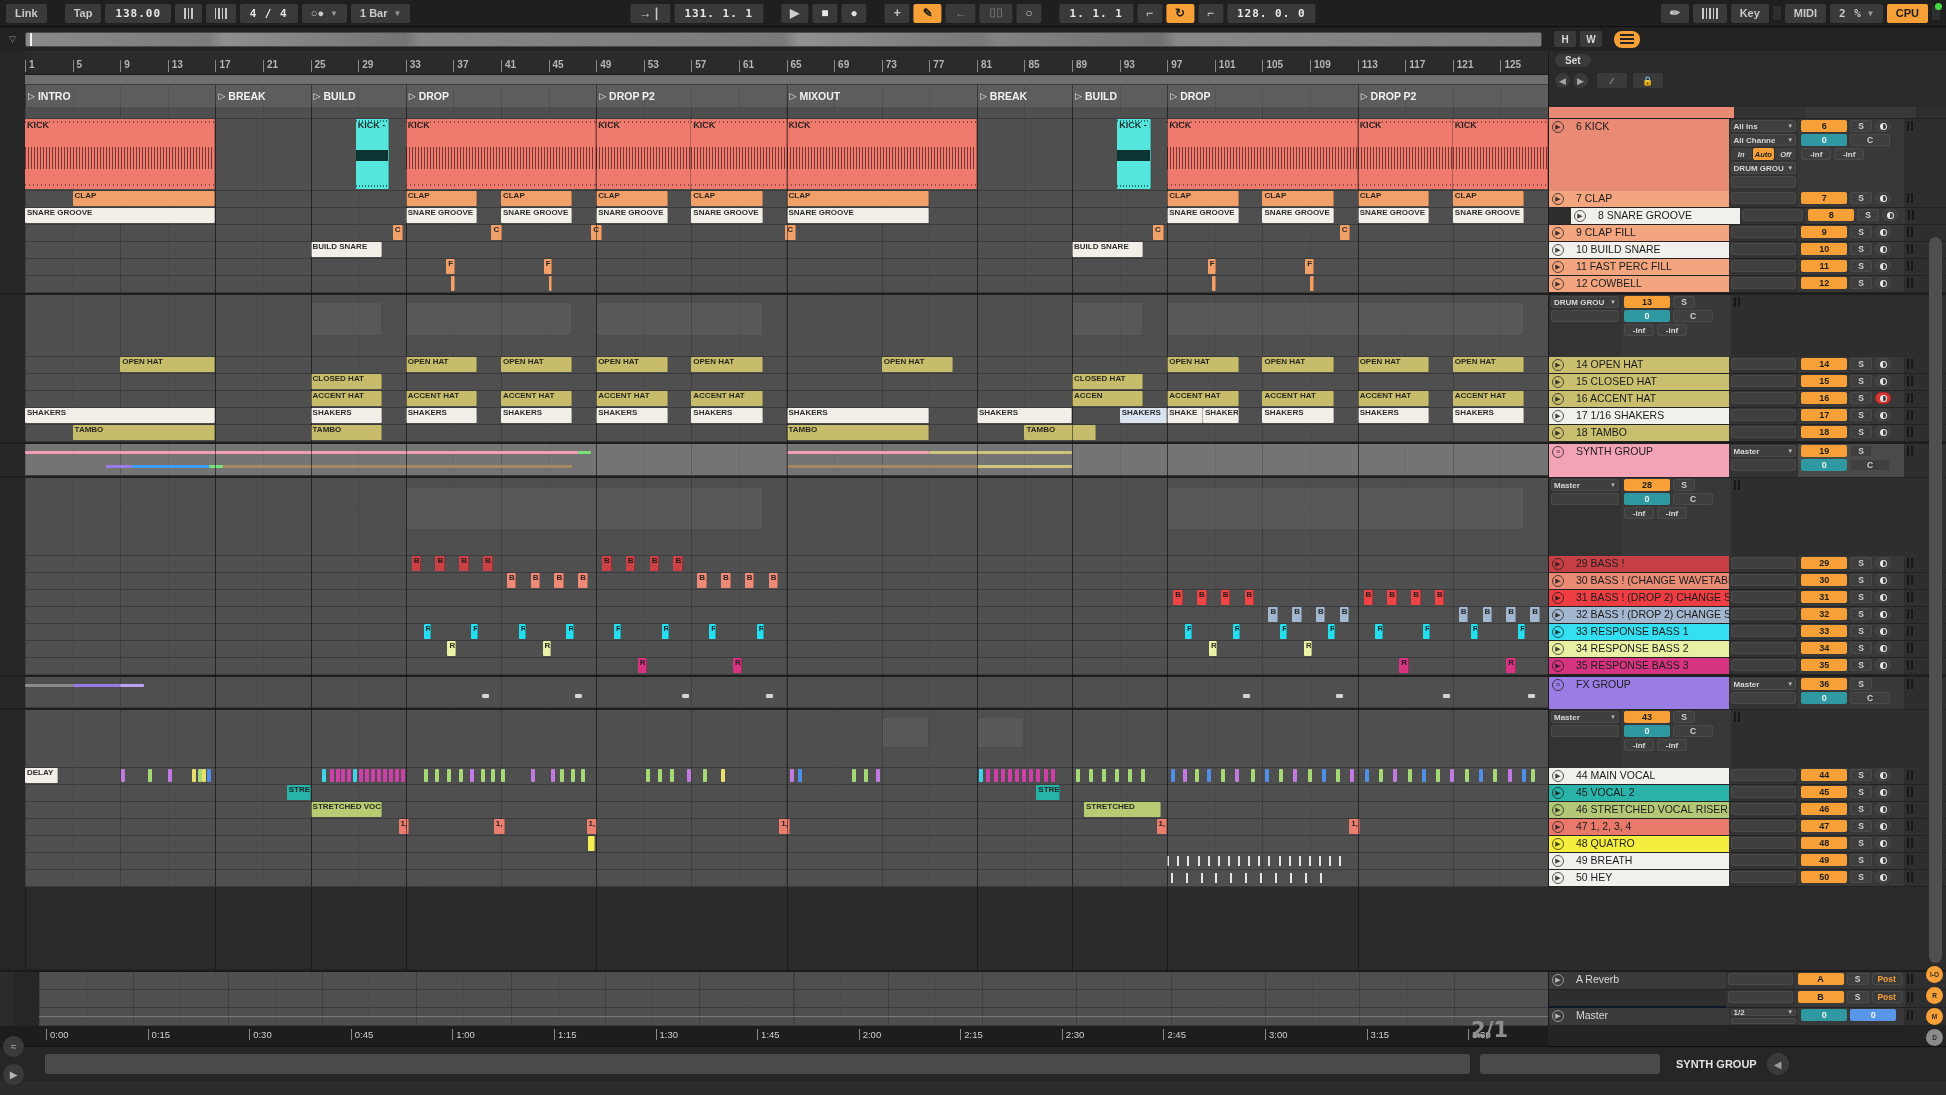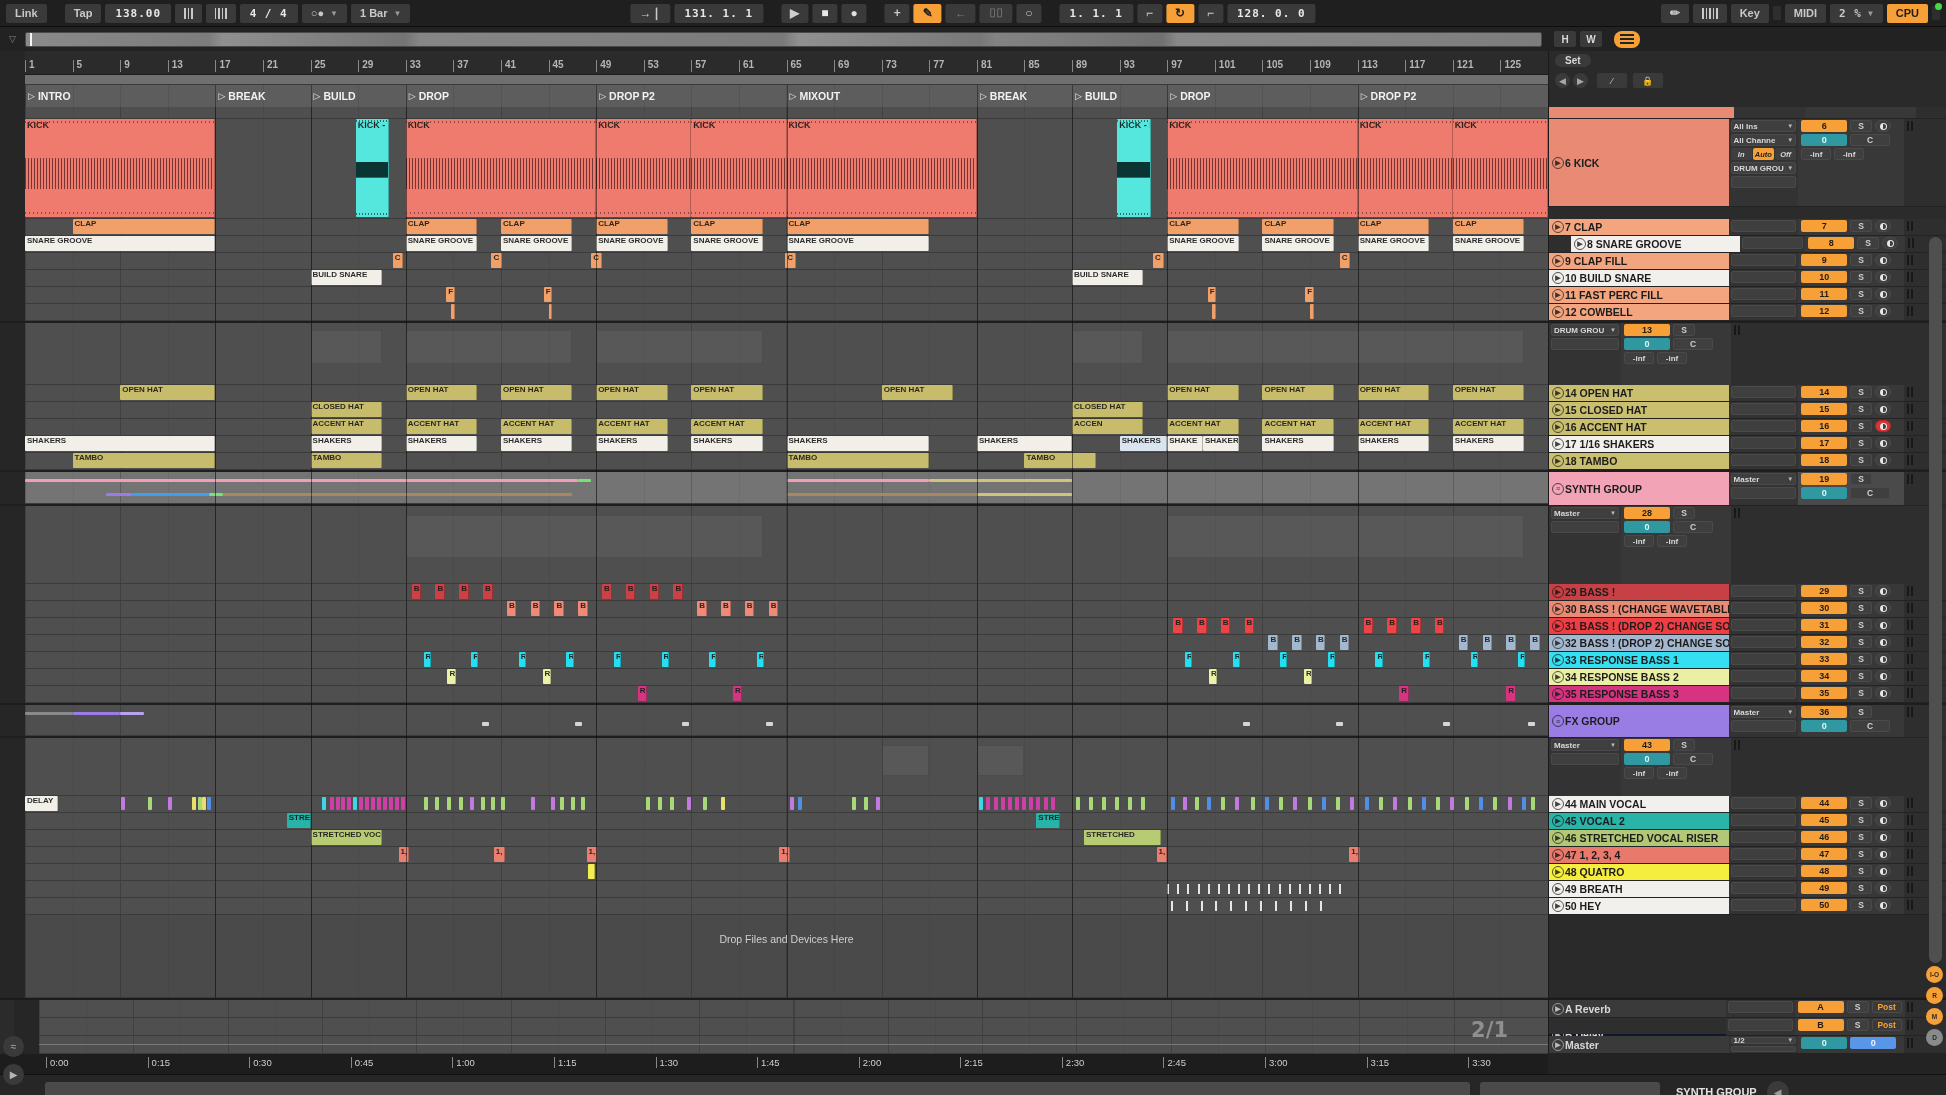--- a/index.html
+++ b/index.html
@@ -106,22 +106,22 @@
   .grid-overlay { position:absolute; top:0; bottom:0; pointer-events:none; z-index:6;}
   .secline { position:absolute; top:0; bottom:0; width:1px; background:rgba(10,10,10,.5);}
   .dropzone-lbl { position:absolute; left:50%; top:18px; transform:translateX(-50%);
                   color:#cfcfcf; font-size:10.5px; }
   .zoomlbl { position:absolute; font-size:21px; font-weight:bold; color:#8f8f8f; z-index:25;
              font-family:"DejaVu Sans", sans-serif;}
 
   
   .panel { width:398px; background:#2e2e2e; display:flex; border-bottom:1px solid #232323;
            border-left:1px solid #1a1a1a; padding-right:30px; position:relative;}
-  .p-name { width:186px; display:flex; align-items:center; gap:1px; padding:1px 3px;
-            font-size:10.5px; font-weight:bold; color:#1c1c1c; overflow:hidden; white-space:nowrap;}
+  .p-name { width:186px; display:flex; align-items:flex-start; gap:12px; padding:1px 3px;
+            font-size:10.5px; font-weight:normal; color:#1c1c1c; overflow:hidden; white-space:nowrap;}
   .p-name .tico { flex:0 0 auto; width:12px; height:12px; border:1px solid rgba(20,20,20,.7); border-radius:50%;
                   font-size:7px; display:flex; align-items:center; justify-content:center; color:rgba(20,20,20,.8); margin-top:0.5px;}
   .p-io { width:72px; background:#333; padding:1px 2px; display:flex; flex-direction:column; gap:2px;}
   .io-box { height:12px; background:#3f3f3f; border-radius:2px; border:1px solid #4a4a4a;
             color:#d8d8d8; font-size:8px; font-weight:bold; display:flex; align-items:center;
             padding:0 2px; white-space:nowrap; overflow:hidden;}
   .io-box .cr { margin-left:auto; font-size:6px; color:#bbb;}
   .io-tri { display:flex; gap:1px; height:12px;font-style:italic;}
   .io-tri span { flex:1; background:#3f3f3f; border-radius:2px; color:#d8d8d8; font-size:7.5px; font-weight:bold;
                  display:flex; align-items:center; justify-content:center;}
@@ -391,21 +391,21 @@
   <div class="trackzone" id="trackzone">
       <div class="trow" style="height: 12px;">
         <div class="tz-gutter"></div>
         <div class="lane" style="background-color: rgb(79, 79, 79);"></div>
         <div class="panel" style="height: 12px;">
           <div class="p-name" style="background: rgb(233, 138, 117);"></div>
           <div class="p-io"></div>
           <div class="p-mix"></div>
         </div>
       </div>
-      <div class="trow" style="height: 100px;">
+      <div class="trow" style="height: 72px;">
         <div class="tz-gutter"></div>
         <div class="lane" style="background-color: rgb(79, 79, 79);">
           <div class="clip tex-wave big" style="left: 0%; width: 12.5%; background-color: rgb(238, 123, 110);">
             <span class="clbl">KICK</span>
           </div>
           <div class="clip tex-cyanwave big" style="left: 21.7188%; width: 2.1875%; background-color: rgb(85, 231, 222);">
             <span class="clbl">KICK - F</span>
           </div>
           <div class="clip tex-wave big" style="left: 25%; width: 12.5%; background-color: rgb(238, 123, 110);">
             <span class="clbl">KICK</span>
@@ -1880,23 +1880,20 @@
             </div>
           </div>
           <div class="p-meter">
             <i></i>
             <i></i>
           </div>
         </div>
       </div>
       <div class="trow" style="height: 83px;">
         <div class="tz-gutter"></div>
-        <div class="lane" style="background-color: rgb(74, 74, 74);">
-          <div class="dropzone-lbl">Drop Files and Devices Here</div>
-        </div>
         <div class="panel" style="background: rgb(42, 42, 42); height: 83px;"></div>
       </div>
       <div class="grid-overlay" style="left: 25px; right: 398px;">
         <div class="secline" style="left: 12.5%;"></div>
         <div class="secline" style="left: 18.75%;"></div>
         <div class="secline" style="left: 25%;"></div>
         <div class="secline" style="left: 37.5%;"></div>
         <div class="secline" style="left: 50%;"></div>
         <div class="secline" style="left: 62.5%;"></div>
         <div class="secline" style="left: 68.75%;"></div>

